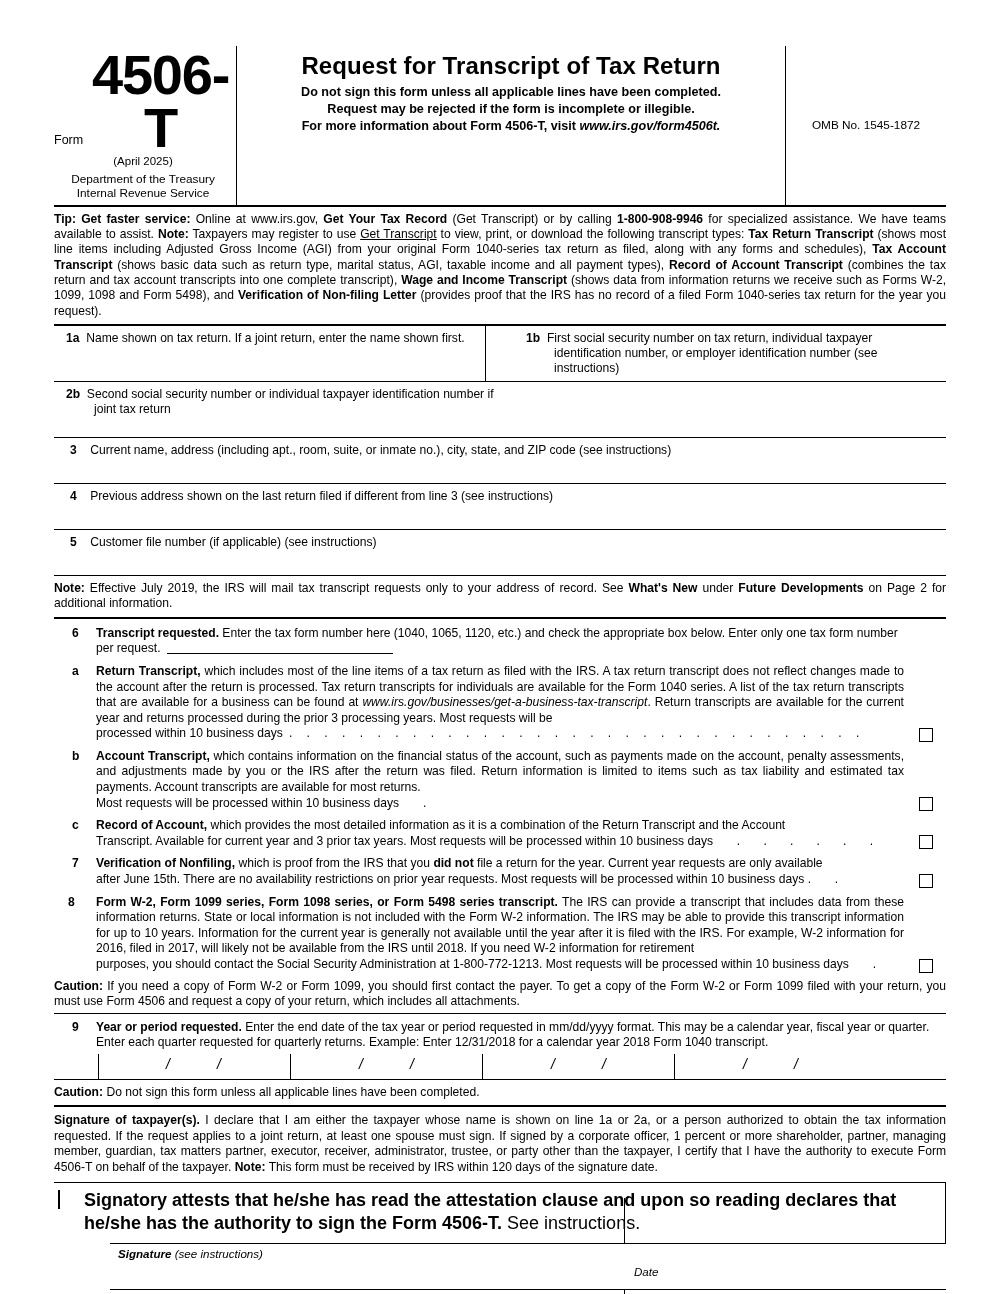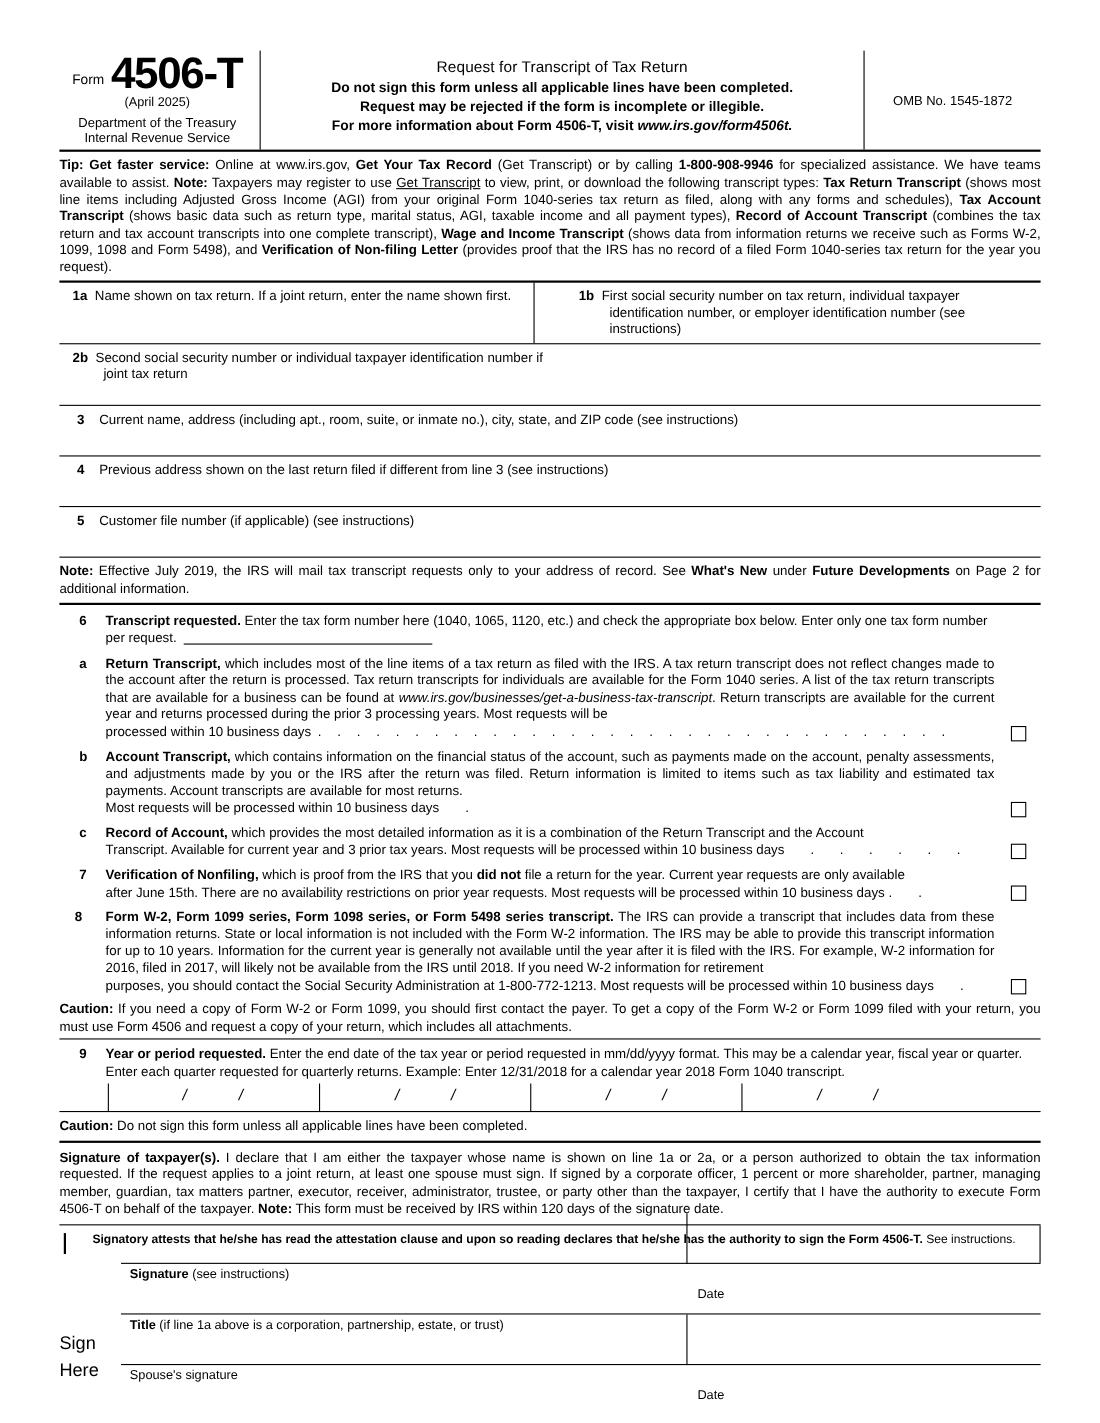--- a/index.html
+++ b/index.html
@@ -16,26 +16,26 @@
 
   b, .b { font-weight: bold; }
   i, .i { font-style: italic; }
   .u { text-decoration: underline; }
 
   
   .header { display: flex; align-items: stretch; border-bottom: 2.4px solid #000; }
   .hdr-left { width: 182px; padding: 2px 4px 4px 0; text-align: center; position: relative; }
   .hdr-left .formline { display: flex; align-items: flex-end; justify-content: center; gap: 6px; }
   .hdr-left .formword { font-size: 12.5px; padding-bottom: 7px; }
-  .hdr-left .fnum { font-size: 40px; font-weight: bold; letter-spacing: -1.2px; line-height: 0.95; }
+  .hdr-left .fnum { font-size: 56px; font-weight: bold; letter-spacing: -1.2px; line-height: 0.95; }
   .hdr-left .rev { font-size: 11.5px; margin-top: 1px; }
   .hdr-left .dept { font-size: 11.8px; line-height: 1.16; margin-top: 6px; }
   .hdr-mid { flex: 1; border-left: 1.6px solid #000; border-right: 1.6px solid #000;
              padding: 6px 8px 5px 8px; text-align: center; }
-  .hdr-mid .t1 { font-size: 14px; font-weight: normal; letter-spacing: .1px; }
+  .hdr-mid .t1 { font-size: 24px; font-weight: bold; letter-spacing: .1px; }
   .hdr-mid .t2 { font-size: 12.6px; font-weight: bold; margin-top: 4px; line-height: 1.35; }
   .hdr-right { width: 160px; display: flex; align-items: center; justify-content: center;
                font-size: 11.8px; }
 
   
   .tipblock { font-size: 12.1px; line-height: 1.265; text-align: justify;
               padding: 5px 0 5px 0; border-bottom: 2.4px solid #000; }
 
   
   .grid2 { display: flex; border-bottom: 1.4px solid #000; gap: 28px; }
@@ -78,30 +78,30 @@
   .dtick { position: absolute; top: 0; bottom: 0; width: 0; border-left: 1.5px solid #000; }
   .dslash { position: absolute; top: 2px; font-size: 14px; font-style: italic; }
 
   .sigdecl { font-size: 12.1px; line-height: 1.29; text-align: justify;
              padding: 6px 0 6px 0; border-top: 2.4px solid #000; }
 
   
   .attest-wrap { display: flex; border-top: 1.4px solid #000; }
   .attest { flex: 1; display: flex; padding: 6px 10px 8px 4px; border-right: 1.4px solid #000; }
   .attest .cb { flex: 0 0 26px; padding-top: 2px; }
-  .attest .txt { font-size: 11px; line-height: 1.3; }
+  .attest .txt { font-size: 18px; line-height: 1.3; }
   .phonebox { width: 232px; padding: 8px 10px 8px 12px; font-size: 12.1px; line-height: 1.3; }
 
   
   .signarea { position: relative; border-top: 0; }
   .signhere { position: absolute; left: 0; top: 61px; width: 56px; font-size: 16.5px;
               font-weight: normal; line-height: 1.5; }
   .sigrows { margin-left: 56px; }
   .sigrow { border-top: 1.4px solid #000; position: relative; height: 46px; }
-  .sigrow.first { border-top: 1.4px solid #000; }
+  .sigrow.first { border-top: 1.4px solid #000; font-style: italic; }
   .sig-label { position: absolute; left: 8px; top: 3px; font-size: 11.6px; }
   .sig-label .lb { font-weight: bold; }
   .date-label { position: absolute; left: 524px; top: 21px; font-size: 11.6px; }
   .vdiv { position: absolute; left: 514px; width: 0; border-left: 1.4px solid #000; }
 </style>
 </head>
 <body>
 
 <div class="page">
 <div class="form">

